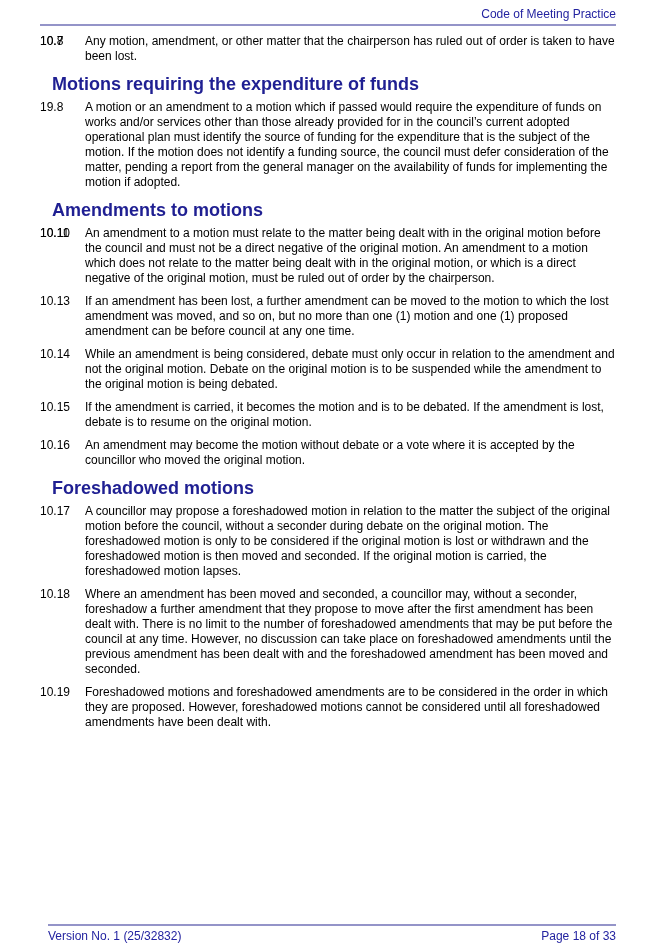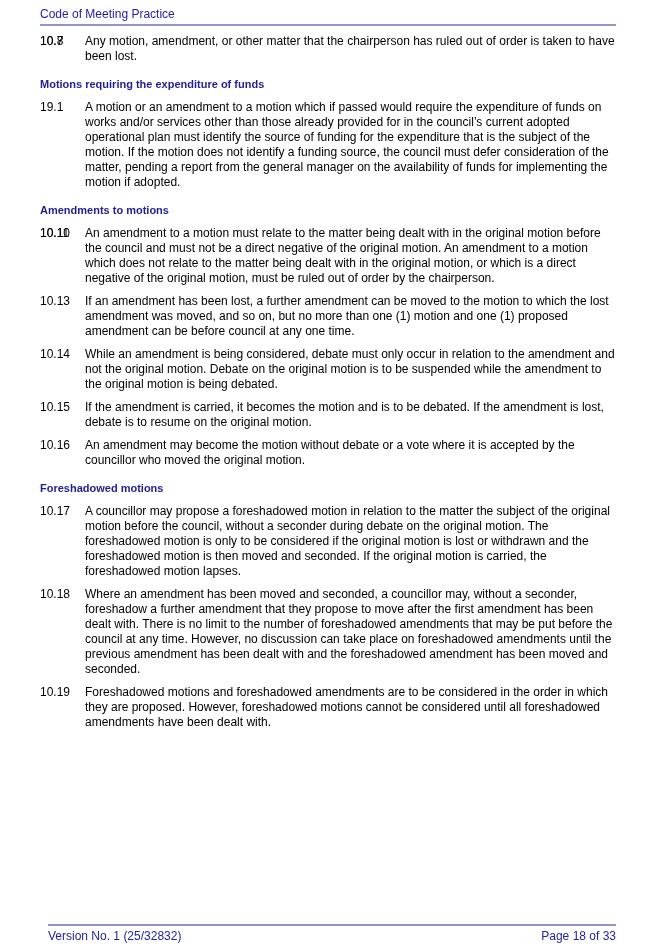--- a/index.html
+++ b/index.html
@@ -10,20 +10,21 @@
     background: #ffffff;
     overflow: hidden;
     font-family: "Liberation Sans", "DejaVu Sans", sans-serif;
     font-size: 12px;
     line-height: 15px;
     color: #000000;
   }
   .doc-header {
     margin: 0 40px;
     padding: 7px 0 2px 0;
+    text-align: right;
     border-bottom: 2px solid #9494C8;
     color: #2323A0;
     font-size: 12px;
     line-height: 15px;
   }
   .content {
     margin: 0 40px;
   }
   .clause {
     position: relative;
@@ -31,25 +32,25 @@
     margin: 0 0 8px 0;
     text-align: left;
   }
   .clause .num {
     position: absolute;
     left: 0;
     top: 0;
     white-space: nowrap;
   }
   .sec-heading {
-    font-size: 11px;
+    font-size: 18px;
     line-height: 16px;
     font-weight: bold;
     color: #1F1F92;
-    margin: 12px 0 8px 0;
+    margin: 12px 0 8px 12px;
   }
   .doc-footer {
     position: absolute;
     left: 40px;
     right: 40px;
     bottom: 6px;
     border-top: 2px solid #9494C8;
     padding-top: 3px;
     display: flex;
     justify-content: space-between;
@@ -75,21 +76,21 @@
     </div>
 
     <div class="clause">
       <span class="num">10.8</span>
       <span class="txt">Any motion, amendment, or other matter that the chairperson has ruled out of order is taken to have been lost.</span>
     </div>
 
     <h2 class="sec-heading">Motions requiring the expenditure of funds</h2>
 
     <div class="clause">
-      <span class="num">19.1</span>
+      <span class="num">19.8</span>
       <span class="txt">A motion or an amendment to a motion which if passed would require the expenditure of funds on works and/or services other than those already provided for in the council’s current adopted operational plan must identify the source of funding for the expenditure that is the subject of the motion. If the motion does not identify a funding source, the council must defer consideration of the matter, pending a report from the general manager on the availability of funds for implementing the motion if adopted.</span>
     </div>
 
     <h2 class="sec-heading">Amendments to motions</h2>
 
     <div class="clause">
       <span class="num">10.10</span>
     </div>
 
     <div class="clause">

